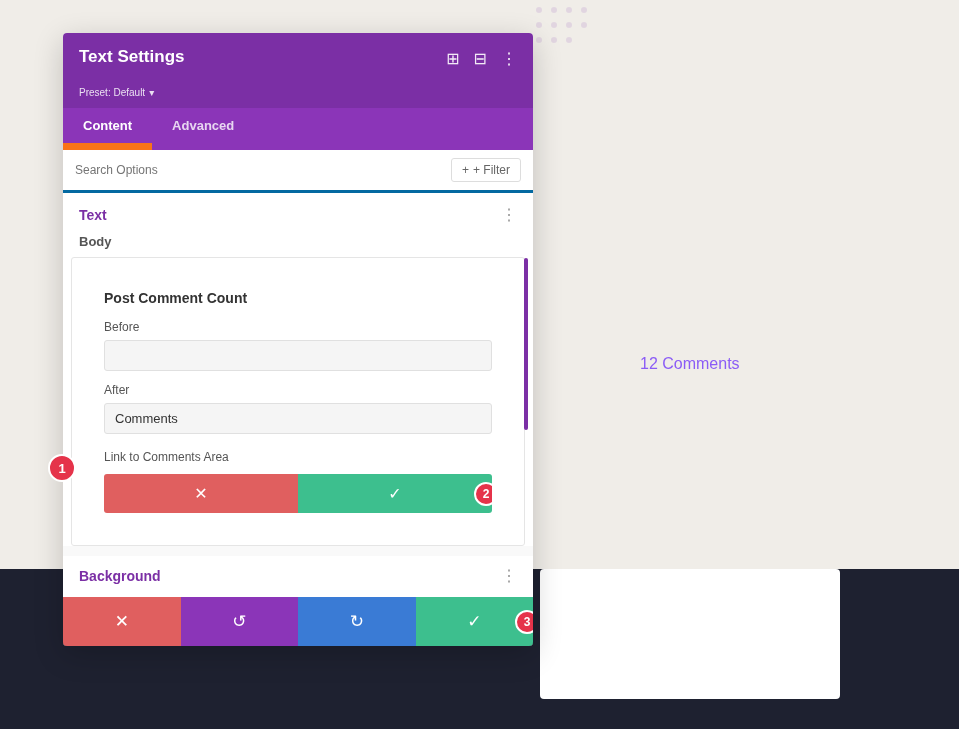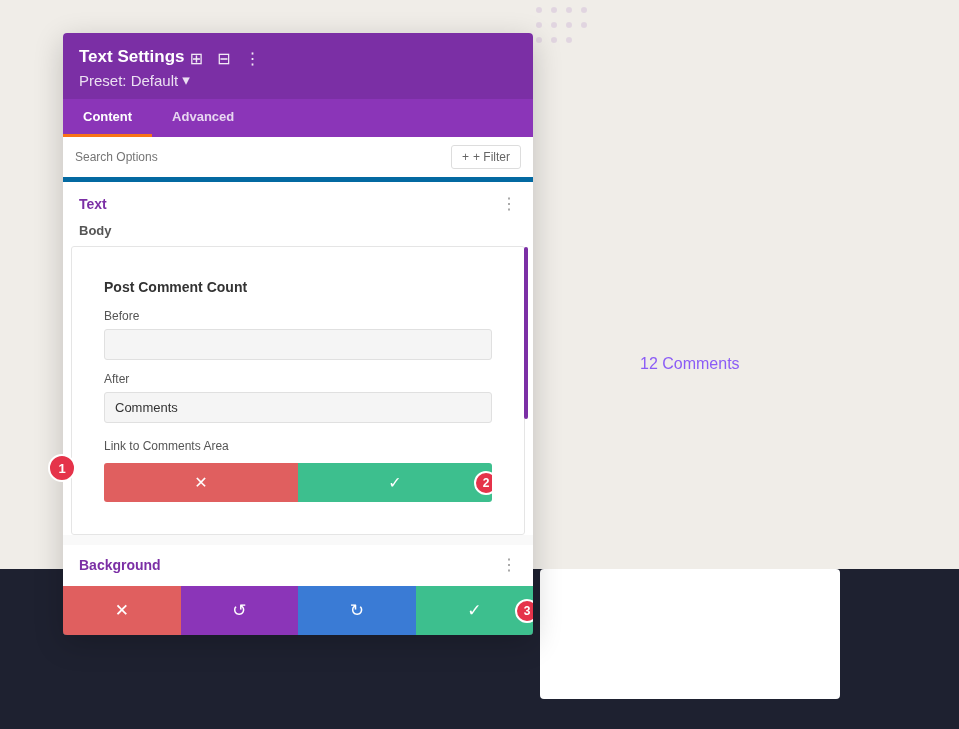--- a/index.html
+++ b/index.html
@@ -59,37 +59,38 @@
       box-shadow: 0 8px 30px rgba(0,0,0,0.2);
       overflow: hidden;
     }
 
     
     .panel-header {
       background: #7b2fa5;
       padding: 14px 16px 10px;
       display: flex;
       align-items: flex-start;
+      justify-content: space-between;
     }
 
     .panel-title-group {
       display: flex;
       flex-direction: column;
     }
 
     .panel-title {
       color: white;
       font-size: 17px;
       font-weight: 700;
     }
 
     .panel-preset {
       color: rgba(255,255,255,0.85);
-      font-size: 15px;
-      margin-top: 4px;
+      font-size: 10px;
+      margin-top: 20px;
       display: flex;
       align-items: center;
       gap: 4px;
       cursor: pointer;
     }
 
     .panel-header-icons {
       display: flex;
       align-items: center;
       gap: 14px;
@@ -114,29 +115,29 @@
       color: rgba(255,255,255,0.8);
       font-size: 13px;
       font-weight: 600;
       cursor: pointer;
       border-bottom: 3px solid transparent;
       text-transform: capitalize;
     }
 
     .panel-tab.active {
       color: white;
-      border-bottom: 3px solid #f97316;
+      border-bottom: 7px solid #f97316;
     }
 
     
     .panel-search {
       display: flex;
       align-items: center;
       padding: 8px 12px;
-      border-bottom: 5px solid #0369a1;
+      border-bottom: 3px solid #0369a1;
       background: white;
     }
 
     .search-input {
       flex: 1;
       border: none;
       outline: none;
       font-size: 12px;
       color: #999;
       background: transparent;

